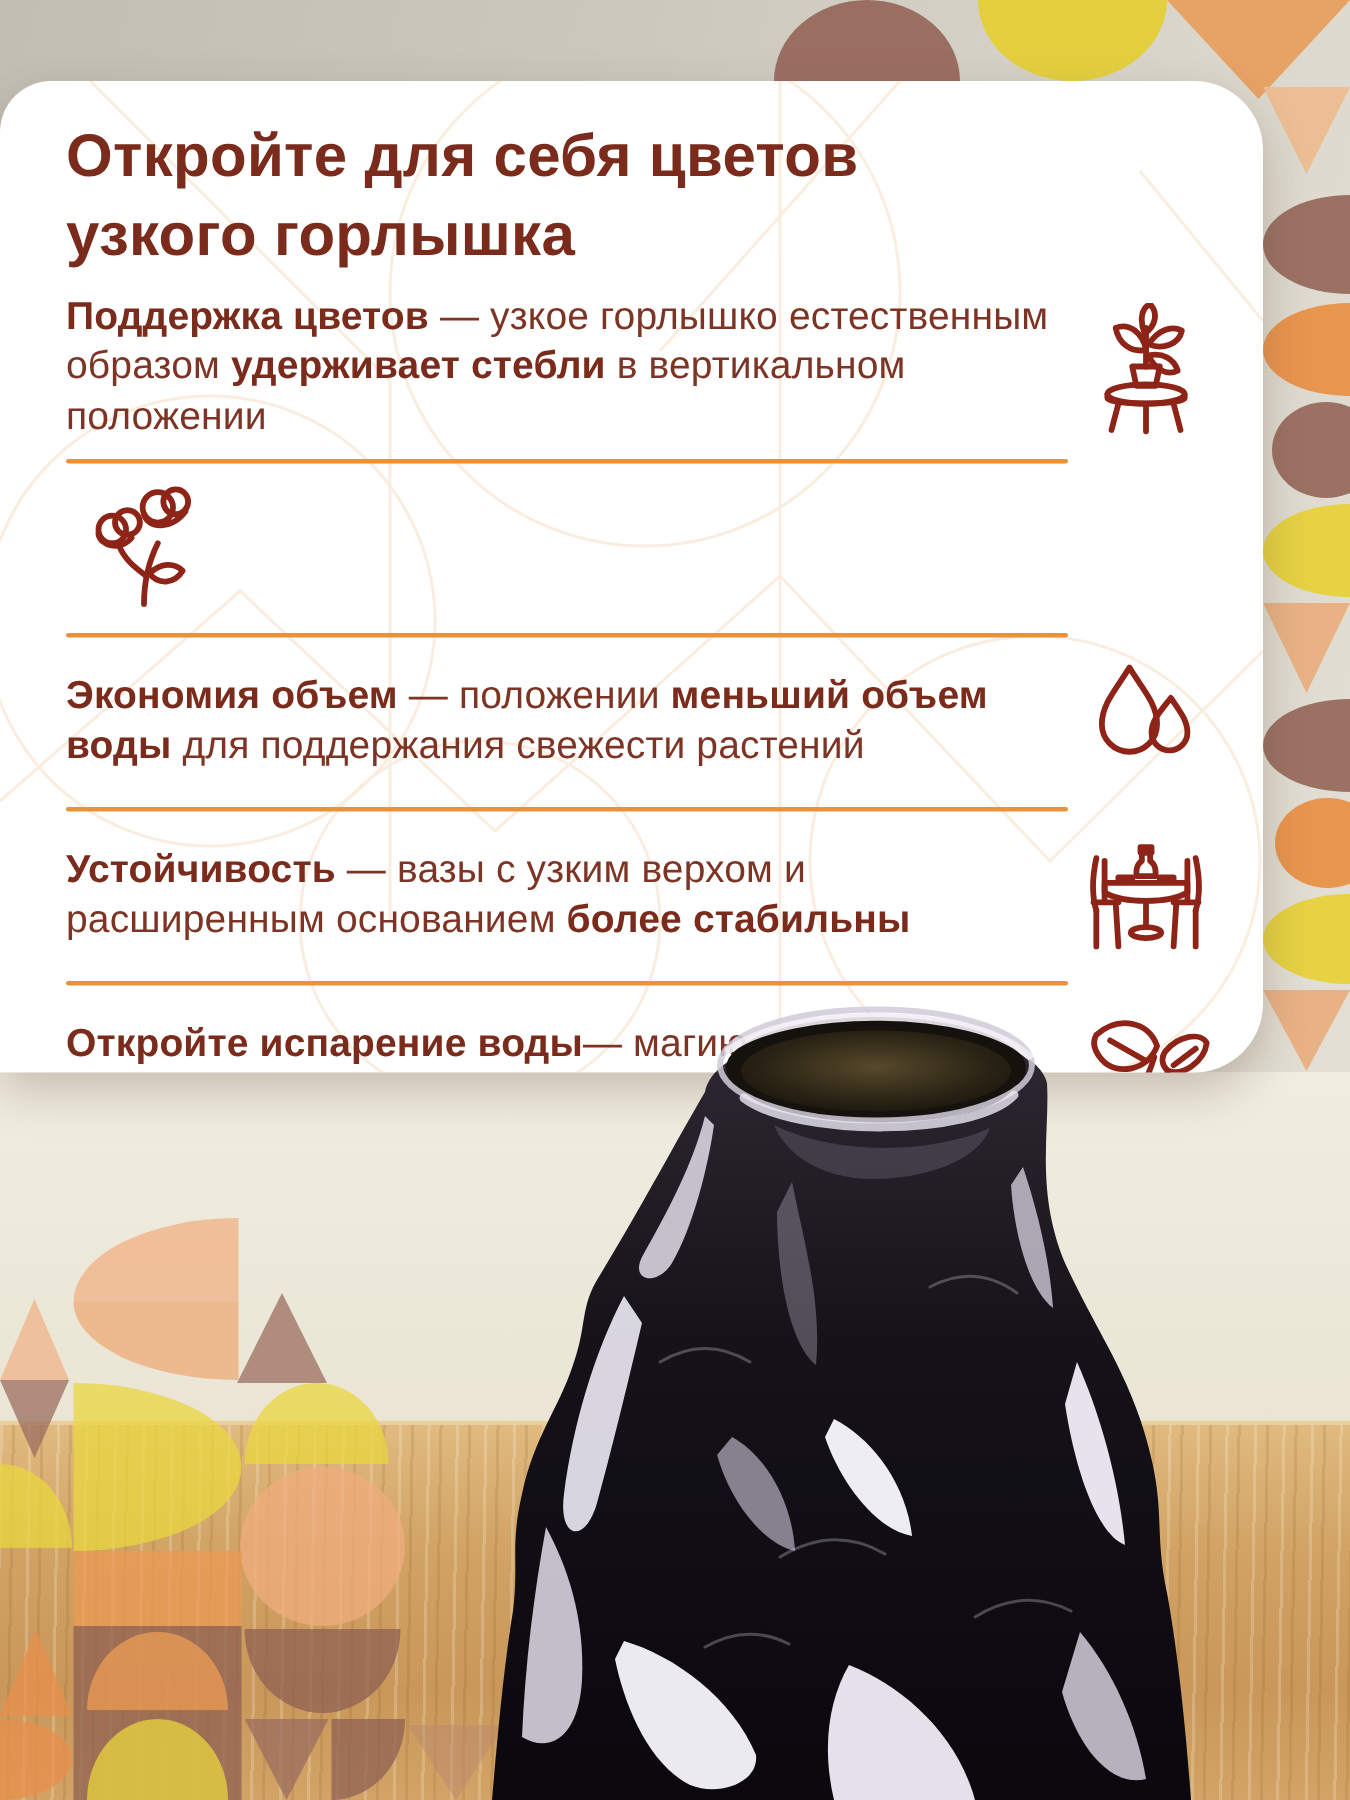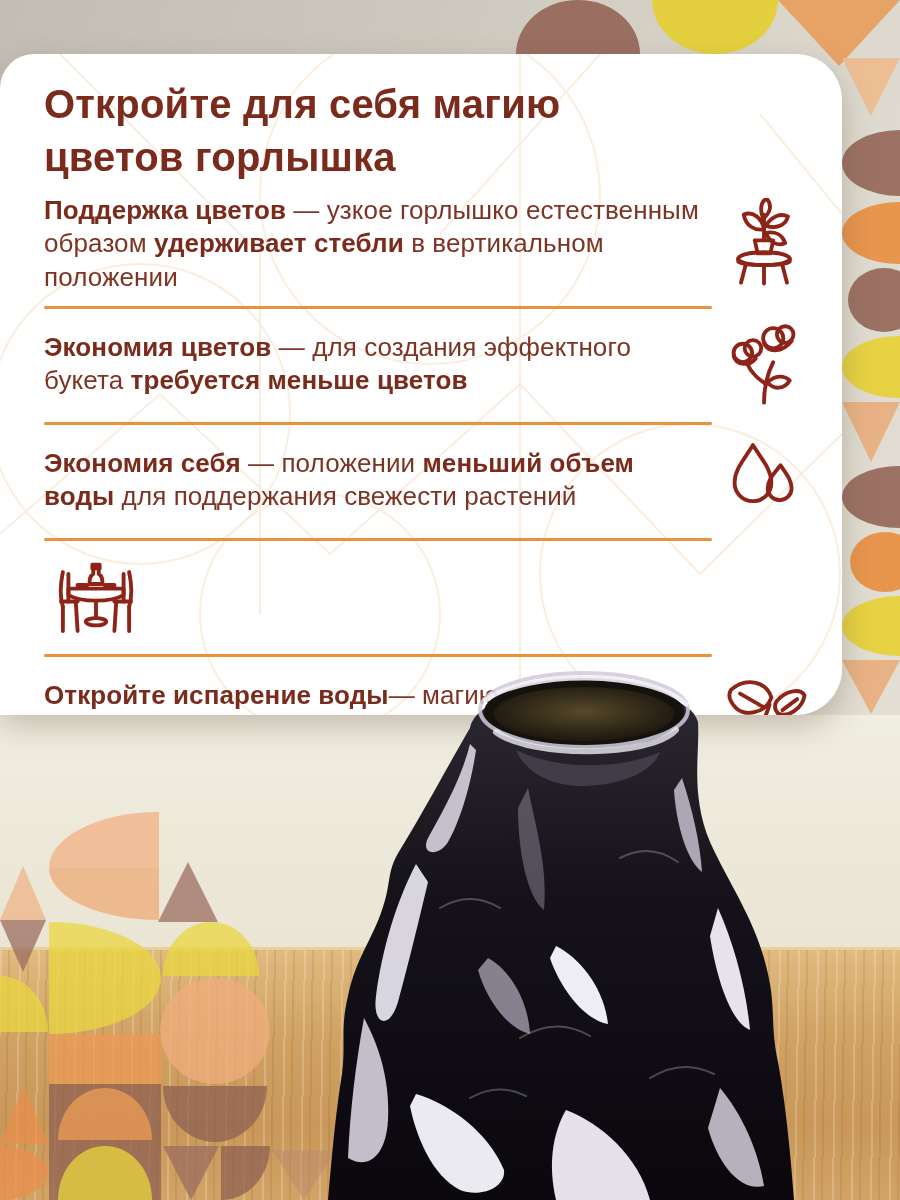--- a/index.html
+++ b/index.html
@@ -31,21 +31,21 @@
 
   
   .card{left:0;top:54px;width:842px;height:661px;background:#fff;
     border-radius:34px 46px 46px 0;box-shadow:0 12px 30px rgba(95,70,45,.28);
     padding:18px 26px 0 44px;box-sizing:border-box;z-index:5;overflow:hidden;}
   .card-pattern{position:absolute;left:0;top:0;width:842px;height:661px;pointer-events:none;}
   .card-inner{position:relative;}
   .title{margin:6px 0 10px;max-width:660px;font-size:40px;line-height:1.32;font-weight:bold;
     color:var(--heading-text);letter-spacing:.2px;}
   .row{position:relative;display:flex;align-items:center;padding:12px 0;}
-  .row:first-of-type{padding-top:0;}
+  .row:first-of-type{padding-top:0;align-items:flex-end;}
   .row + .row::before{content:"";position:absolute;top:0;left:0;right:104px;height:3px;
     background:var(--accent-divider);border-radius:2px;}
   .txt{flex:1;margin:0;padding-right:6px;font-size:26px;line-height:1.29;color:var(--body-text);letter-spacing:.1px;}
   .txt b{color:var(--heading-text);}
   .ic{width:104px;display:flex;justify-content:center;align-items:center;color:var(--icon-stroke);}
   .ic svg{width:92px;height:92px;}
   .ic svg *{fill:none;stroke:currentColor;stroke-width:4.2;stroke-linecap:round;stroke-linejoin:round;}
 
   
   .vase{left:320px;top:658px;width:480px;height:542px;z-index:6;}
@@ -101,21 +101,21 @@
         <circle cx="140" cy="360" r="150"></circle>
         <circle cx="430" cy="140" r="170"></circle>
         <circle cx="690" cy="520" r="150"></circle>
         <circle cx="320" cy="560" r="120"></circle>
         <path d="M0,480 L160,340 L330,500 L520,330 L700,520 L842,380"></path>
         <path d="M60,0 L260,200 M600,0 L440,180 M760,60 L842,160"></path>
         <path d="M520,0 V661 M260,200 V560"></path>
       </g>
     </svg>
     <div class="card-inner">
-      <h1 class="title">Откройте для себя магию цветов горлышка</h1>
+      <h1 class="title">Откройте для себя цветов узкого горлышка</h1>
 
       <div class="row">
         <p class="txt"><b>Поддержка цветов</b><span> — узкое горлышко естественным образом </span><b>удерживает стебли</b><span> в вертикальном положении</span></p>
         <span class="ic">
           <svg viewBox="0 0 100 100">
             <path d="M50,46 V18"></path>
             <path d="M50,34 C40,36 30,30 28,18 C38,14 48,22 50,34 Z"></path>
             <path d="M49,22 C45,12 47,3 53,1 C59,7 57,17 49,22 Z"></path>
             <path d="M52,30 C58,20 68,16 76,20 C74,30 62,34 52,30 Z"></path>
             <path d="M52,38 C62,36 70,40 73,49 C65,53 56,48 52,38 Z"></path>
@@ -123,47 +123,47 @@
             <ellipse cx="50" cy="66" rx="28" ry="7"></ellipse>
             <path d="M22,66 V69 C22,74 78,74 78,69 V66"></path>
             <path d="M30,73 L25,92"></path>
               <path d="M50,74 V93"></path>
               <path d="M70,73 L75,92"></path>
           </svg>
         </span>
       </div>
 
       <div class="row">
-        <p class="txt"><b>Экономия цветов</b><span> — для создания эффектного букета </span><b>требуется меньше цветов</b></p>
         <span class="ic">
           <svg viewBox="0 0 100 100">
             <path d="M50,92 C50,78 52,64 60,48"></path>
             <path d="M52,72 C44,66 36,60 32,50"></path>
             <path d="M54,70 C62,62 72,62 78,68 C72,78 60,78 54,70 Z"></path>
             <circle cx="27" cy="38" r="10"></circle>
               <circle cx="38" cy="33" r="9"></circle>
             <path d="M17,41 C18,50 33,54 41,44"></path>
             <circle cx="60" cy="22" r="11"></circle>
               <circle cx="73" cy="18" r="9"></circle>
             <path d="M50,27 C53,38 70,38 80,25"></path>
           </svg>
         </span>
       </div>
 
       <div class="row">
-        <p class="txt"><b>Экономия себя</b><span> — положении </span><b>меньший объем воды</b><span> для поддержания свежести растений</span></p>
+        <p class="txt"><b>Экономия объем</b><span> — положении </span><b>меньший объем воды</b><span> для поддержания свежести растений</span></p>
         <span class="ic">
           <svg viewBox="0 0 100 100">
             <path d="M38,12 C47,27 58,38 58,53 A20,20 0 1 1 18,53 C18,38 29,27 38,12 Z"></path>
             <path d="M68,34 C74,43 80,50 80,59 A13,13 0 1 1 54,59 C54,50 61,43 68,34 Z"></path>
           </svg>
         </span>
       </div>
 
       <div class="row">
+        <p class="txt"><b>Устойчивость</b><span> — вазы с узким верхом и расширенным основанием </span><b>более стабильны</b></p>
         <span class="ic">
           <svg viewBox="0 0 100 100">
             <path d="M20,42 H80 V49 C66,57 34,57 20,49 Z"></path>
             <path d="M50,57 V72"></path>
             <ellipse cx="50" cy="78" rx="11" ry="4"></ellipse>
             <path d="M47,20 V26 C43,29 43,32 43,37 H57 C57,32 57,29 53,26 V20 Z"></path>
             <path d="M46,16 h8 v4 h-8 z"></path>
             <path d="M30,38 h10 v3 h-10 z"></path>
               <path d="M60,38 h10 v3 h-10 z"></path>
             <path d="M14,24 C11,38 11,52 14,62"></path>

